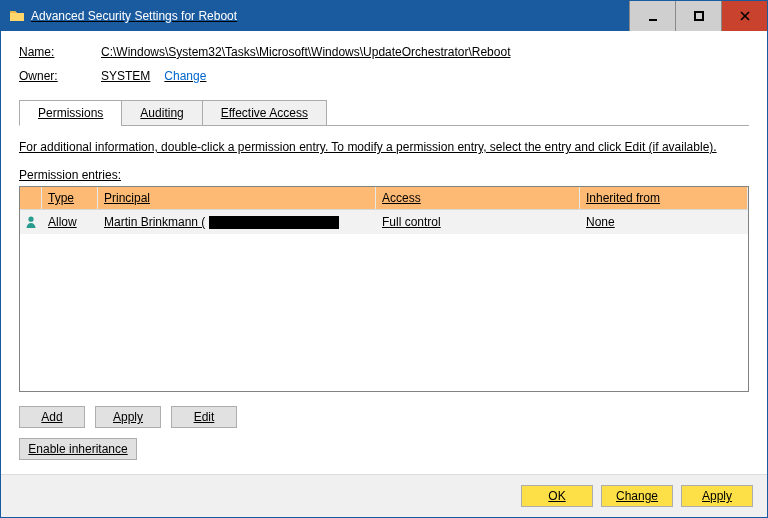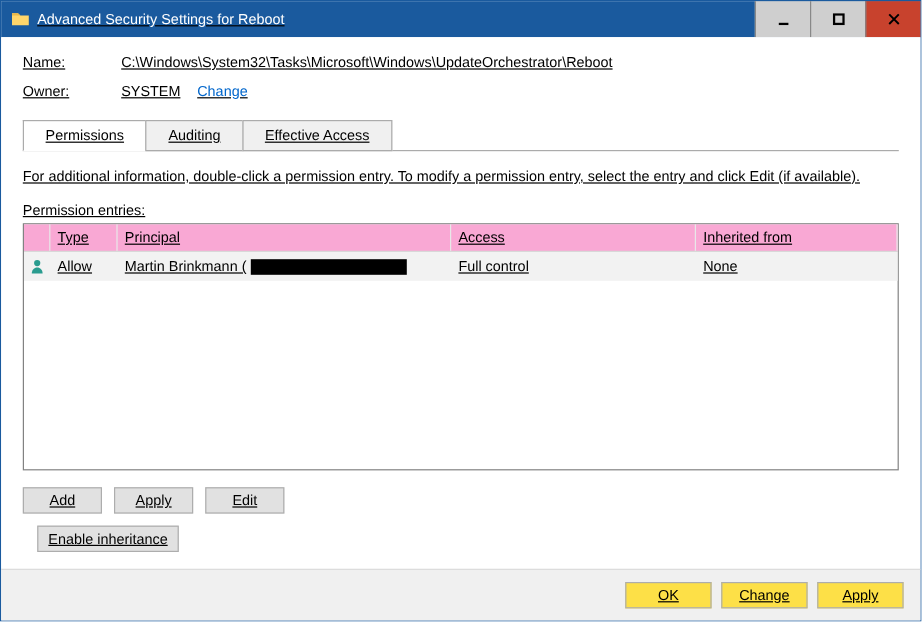--- a/index.html
+++ b/index.html
@@ -19,36 +19,36 @@
     .field-label { width: 82px; color: #000; }
     .field-value { color: #000; }
     .change-link { color: #0066cc; margin-left: 14px; cursor: pointer; }
     .tabs { display: flex; border-bottom: 1px solid #ababab; margin-top: 6px; position: relative; }
     .tab { padding: 5px 18px; border: 1px solid #ababab; background: #f0f0f0; margin-right: -1px; cursor: default; position: relative; top: 1px; text-align: right; }
     .tab.active { background: #fff; border-bottom: 1px solid #fff; }
     .tab-body { padding-top: 14px; flex: 1; display: flex; flex-direction: column; }
     .info-text { color: #000; margin-bottom: 14px; }
     .entries-label { color: #000; margin-bottom: 4px; }
     .grid { border: 1px solid #828282; flex: 1; background: #fff; display: flex; flex-direction: column; min-height: 180px; }
-    .grid-header { display: flex; background: #f9a8d4; border-bottom: 1px solid #d8d8d8; }
+    .grid-header { display: flex; background: #fdba74; border-bottom: 1px solid #d8d8d8; }
     .grid-header-cell { padding: 4px 6px; border-right: 1px solid #e8e8e8; font-weight: normal; color: #000; }
     .col-icon { width: 22px; border-right: 1px solid #e8e8e8; }
     .col-type { width: 56px; }
     .col-principal { width: 278px; }
     .col-access { width: 204px; }
     .col-inherited { flex: 1; }
     .grid-row { display: flex; align-items: center; padding: 2px 0; background: #f2f2f2; }
     .grid-cell { padding: 3px 6px; color: #000; white-space: nowrap; }
     .row-icon { width: 22px; display: flex; align-items: center; justify-content: center; }
     .principal-cell { display: flex; align-items: center; gap: 4px; }
     .redact { display: inline-block; width: 130px; height: 13px; background: #000; }
     .btn-row { display: flex; gap: 10px; margin-top: 14px; }
     .btn-row2 { display: flex; margin-top: 10px; }
     .btn { padding: 3px 0; width: 66px; text-align: center; background: #e1e1e1; border: 1px solid #adadad; cursor: default; color: #000; }
-    .btn.wider { width: 118px; margin-left: 12px; }
+    .btn.wider { width: 118px; }
     .bottom-bar { display: flex; justify-content: flex-end; gap: 8px; padding: 10px 14px; border-top: 1px solid #dcdcdc; background: #f0f0f0; }
     .bottom-btn { padding: 3px 0; width: 72px; text-align: center; background: #fde047; border: 1px solid #adadad; cursor: default; color: #000; }
   </style>
 </head>
 <body>
 
 <div class="window">
   <div class="titlebar">
     <span class="titlebar-icon">
       <svg viewBox="0 0 16 16">

